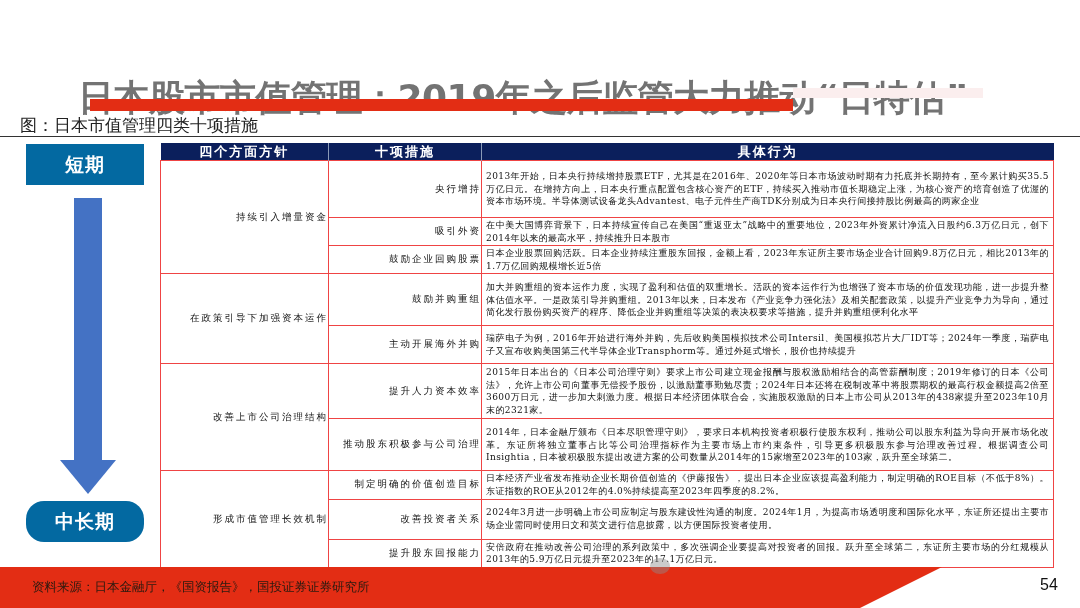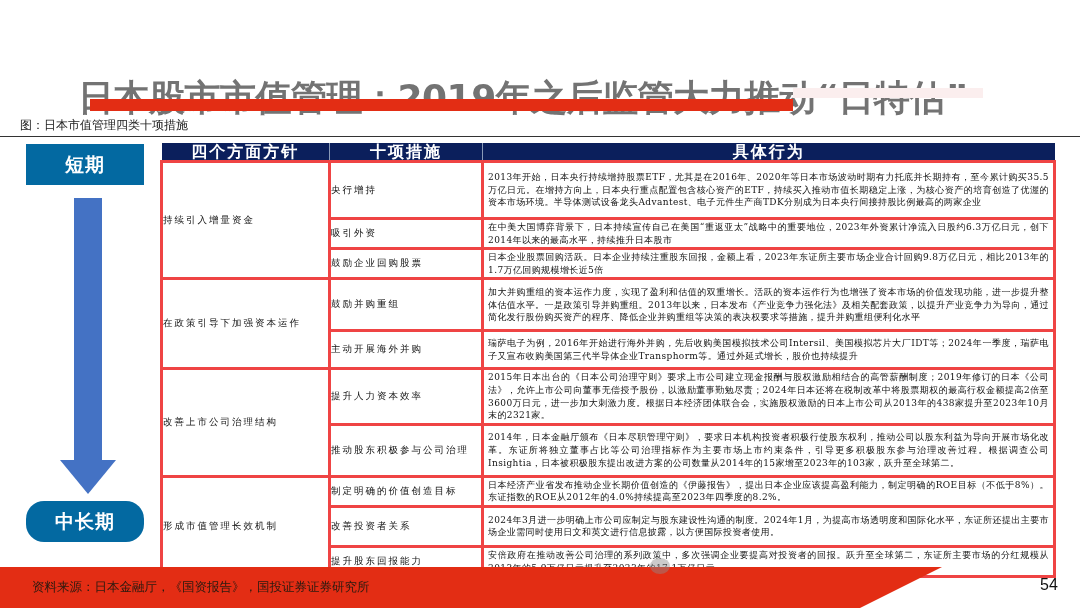--- a/index.html
+++ b/index.html
@@ -14,45 +14,45 @@
   }
   .title-underline {
     position: absolute; left: 90px; top: 99px; width: 703px; height: 12px;
     background: #e32d14;
   }
   .title-underline-faint {
     position: absolute; left: 793px; top: 88px; width: 190px; height: 10px;
     background: #fbeeee;
   }
   .caption {
-    position: absolute; left: 20px; top: 117px; font-size: 12px; line-height: 16px; color: #222; text-align: center;
+    position: absolute; left: 20px; top: 117px; font-size: 17px; line-height: 16px; color: #222; text-align: center;
   }
   .caption-rule {
     position: absolute; left: 0; top: 136px; width: 1080px; height: 1px; background: #333;
   }
 
   .period {
     position: absolute; left: 26px; width: 118px; height: 41px;
     background: #0369a1; color: #fff; font-size: 19px; font-weight: bold;
     display: flex; align-items: center; justify-content: center; letter-spacing: 1px;
   }
   .period.short { top: 144px; }
   .period.long { top: 501px; border-radius: 18px; }
 
   .arrow { position: absolute; left: 60px; top: 198px; width: 56px; height: 296px; }
 
   .table-wrap { position: absolute; left: 160px; top: 143px; width: 893px; }
   table { border-collapse: collapse; width: 893px; table-layout: fixed; font-family: "DejaVu Serif", "Liberation Serif", serif; }
   th {
-    background: #0b1f5c; color: #fff; font-size: 16px; font-weight: bold; height: 17px;
+    background: #0b1f5c; color: #fff; font-size: 13px; font-weight: bold; height: 17px;
     line-height: 17px; letter-spacing: 2px; border-right: 1px solid #8a9ab8; padding: 0;
   }
   th:last-child { border-right: none; }
-  td { border: 3px solid #ef4444; font-size: 9px; color: #111; vertical-align: middle; }
-  td.dir, td.measure { text-align: left; letter-spacing: 2px; font-size: 9.5px; }
+  td { border: 1px solid #ef4444; font-size: 9px; color: #111; vertical-align: middle; }
+  td.dir, td.measure { text-align: right; letter-spacing: 2px; font-size: 9.5px; }
   td.detail { text-align: justify; padding: 1px 4px; line-height: 12.6px; font-size: 9px; letter-spacing: 0.4px; }
 
   .footer-band {
     position: absolute; left: 0; top: 567px; width: 1080px; height: 41px;
   }
   .footer-source {
     position: absolute; left: 32px; top: 578px; font-size: 12.5px; color: #2a1a10; line-height: 18px; text-align: right;
   }
   .page-num {
     position: absolute; left: 1040px; top: 576px; font-size: 16px; color: #111; font-family: "Liberation Sans", sans-serif; text-align: right;

